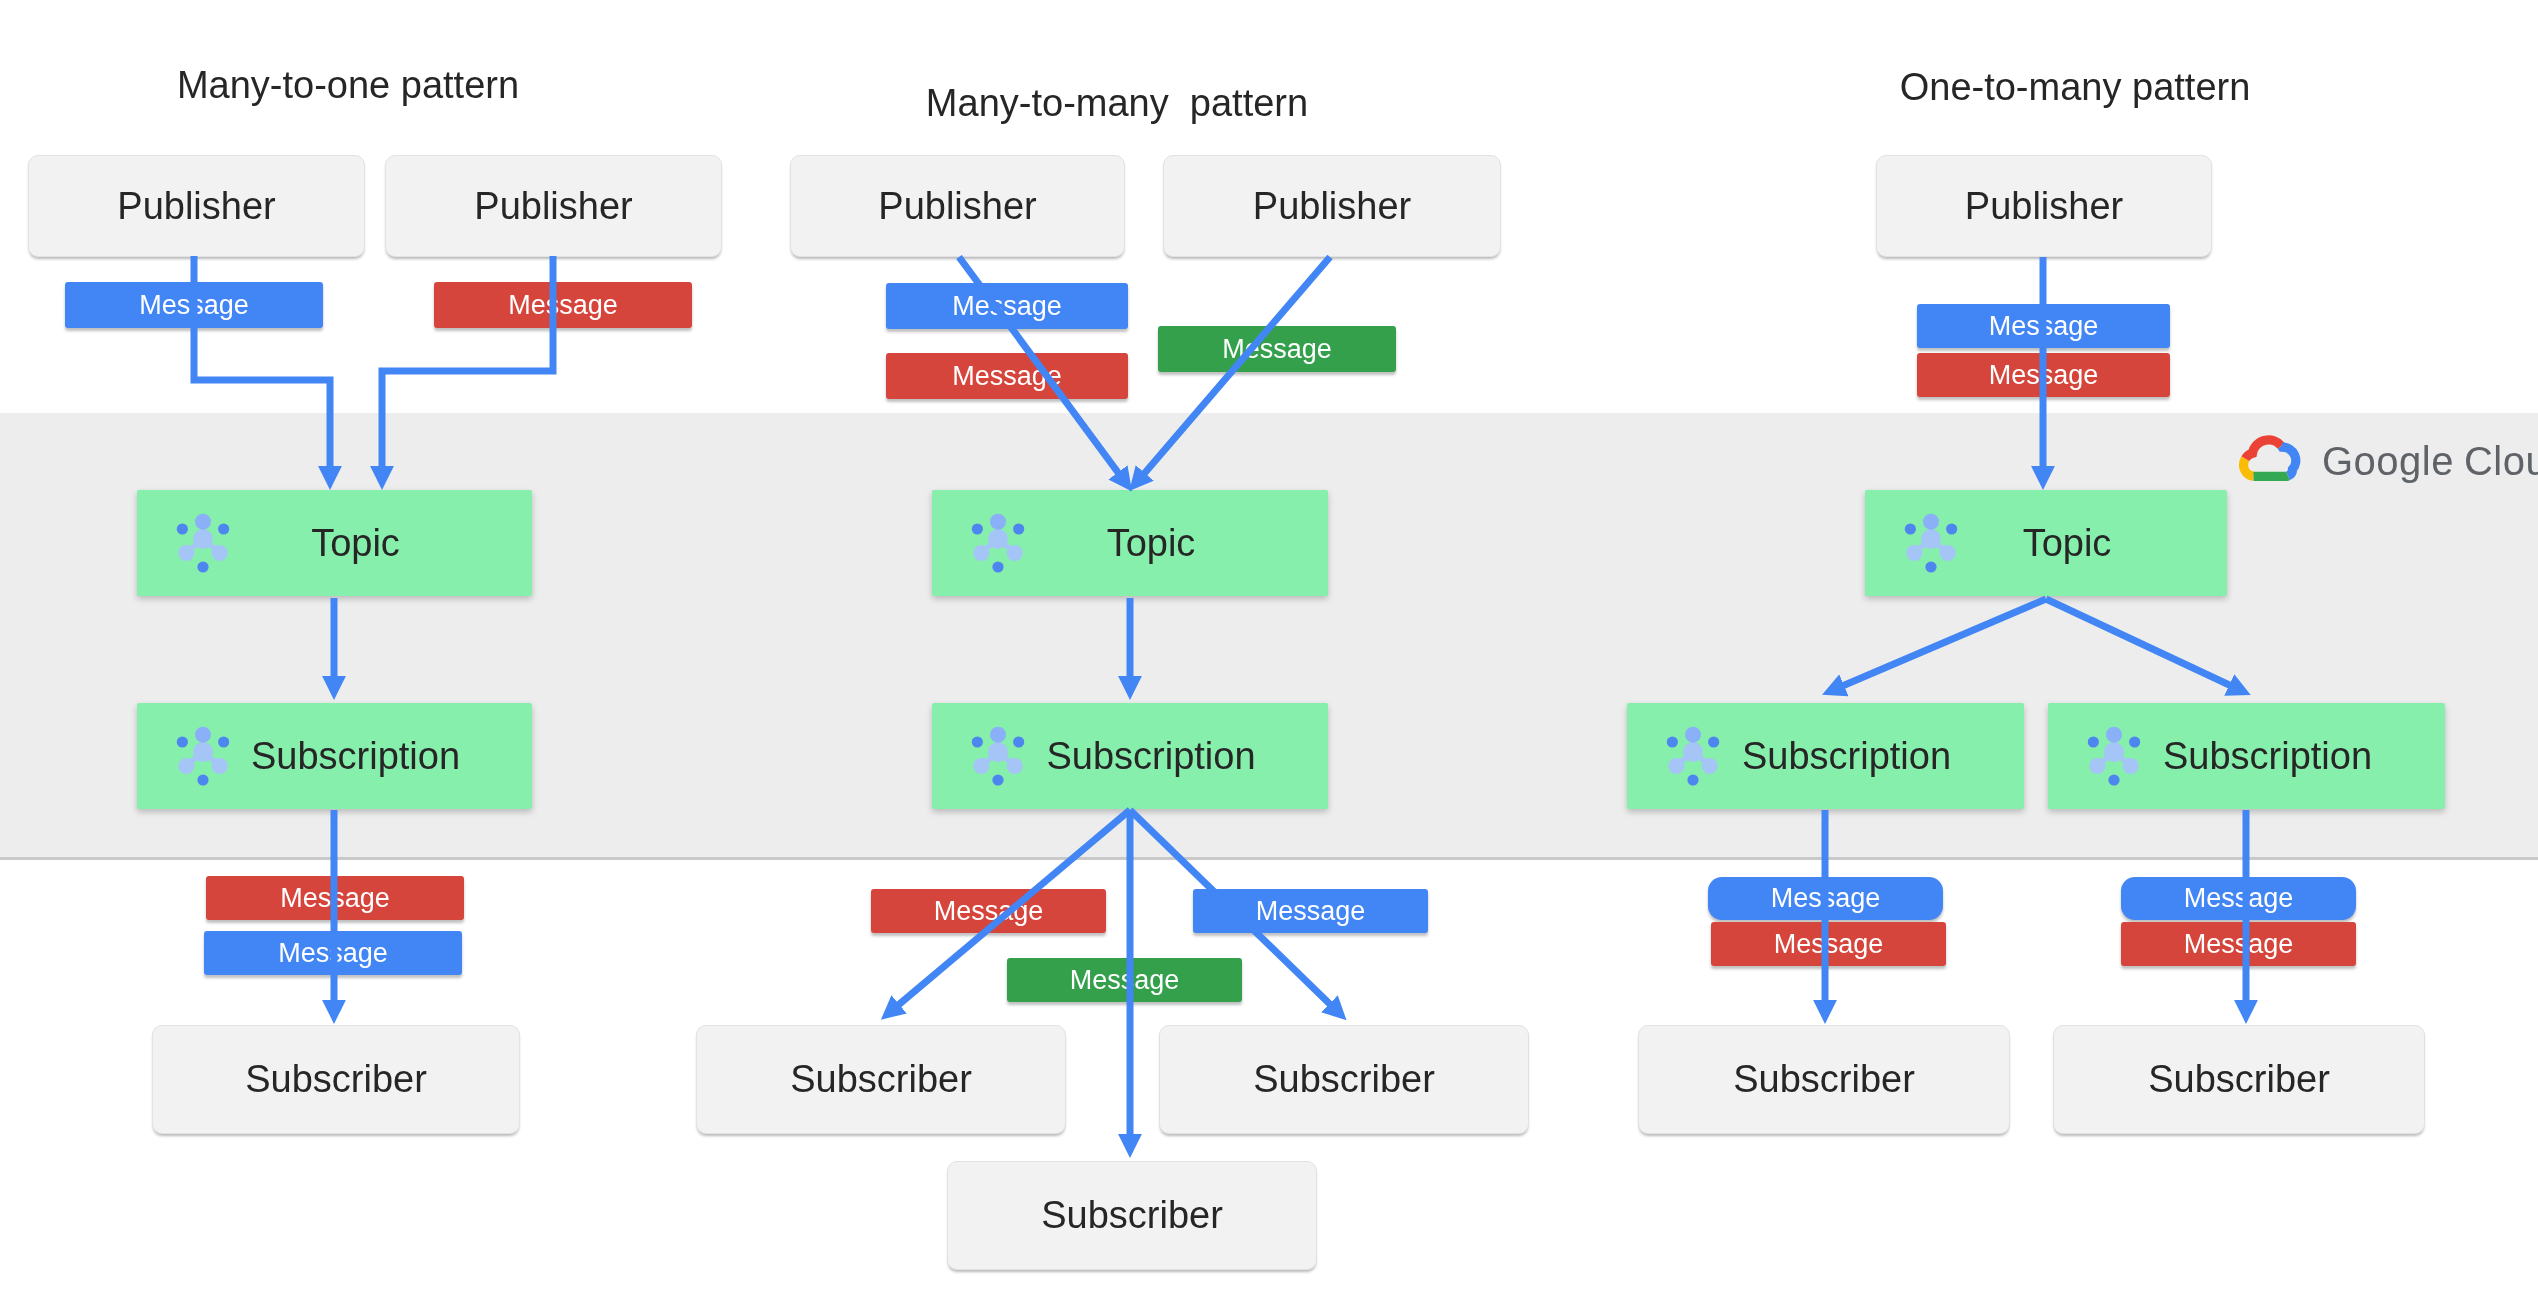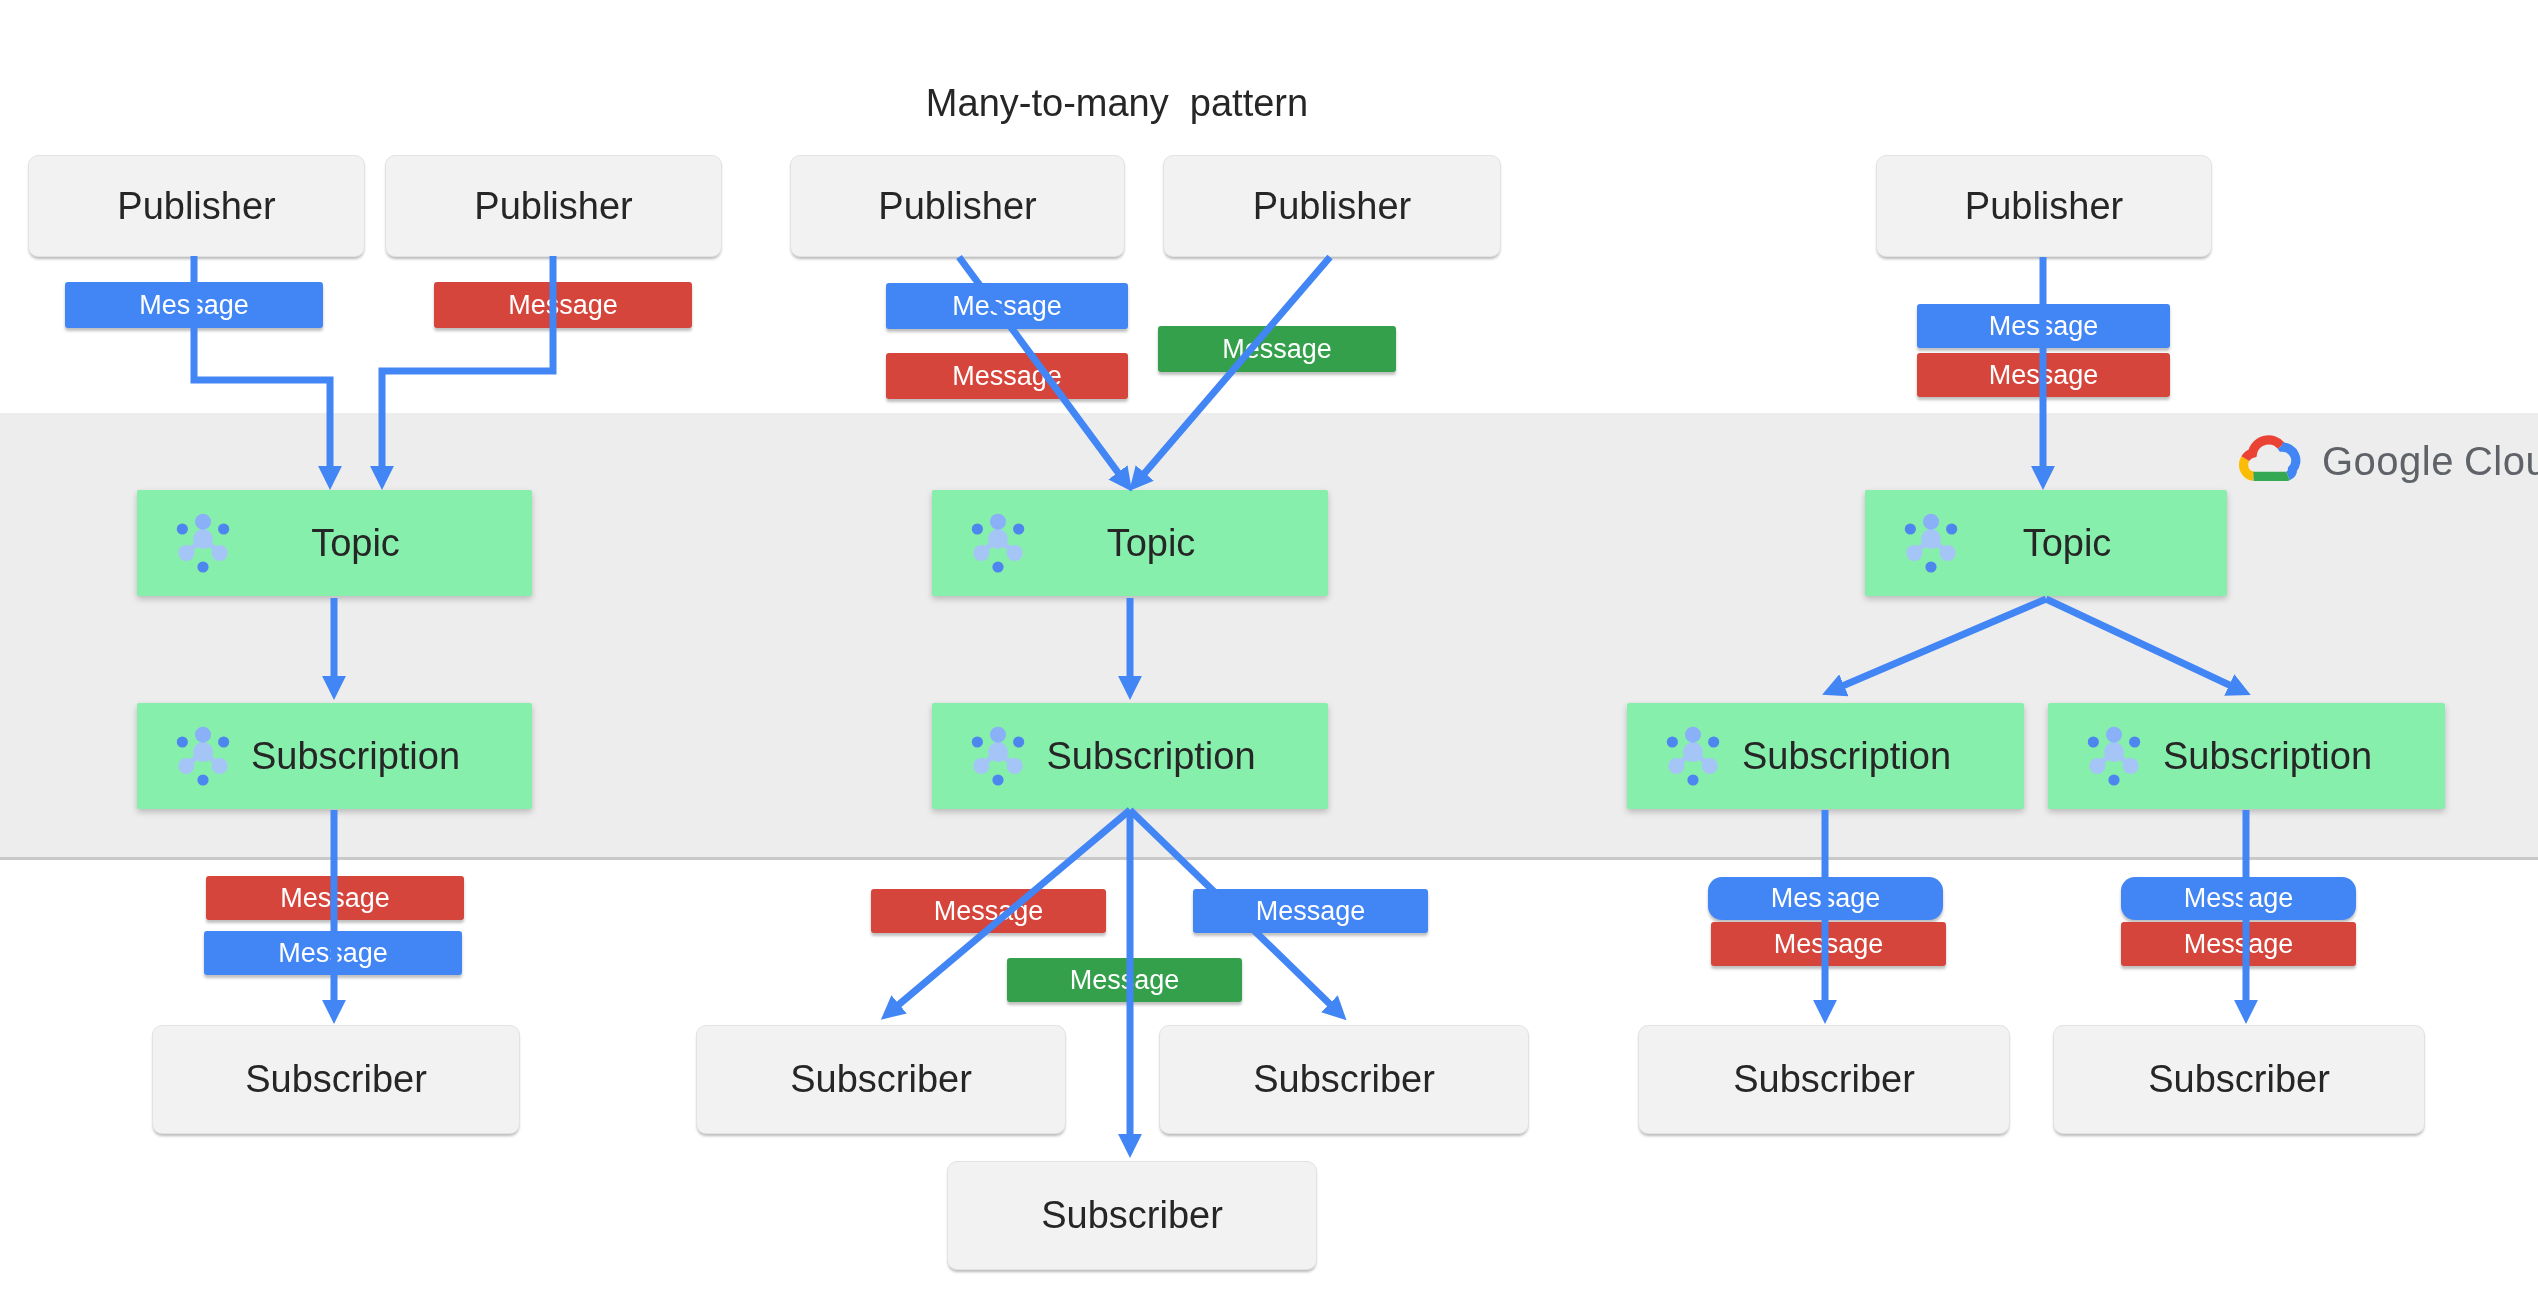--- a/index.html
+++ b/index.html
@@ -51,21 +51,23 @@
       <circle cx="39.5" cy="13.5" r="4.2" fill="var(--icon-dark-blue)"></circle>
       <circle cx="24" cy="42" r="4.2" fill="var(--icon-dark-blue)"></circle>
     </symbol>
   </defs>
 </svg>
 
 <div class="stage">
 
   <div class="band"></div>
 
+  <div class="title" style="left:68px;top:64px;">Many-to-one pattern</div>
   <div class="title" style="left:837px;top:82px;">Many-to-many  pattern</div>
+  <div class="title" style="left:1795px;top:66px;">One-to-many pattern</div>
 
   <div class="node gray" style="left:28px;top:155px;width:335px;height:100px">
     <span>Publisher</span>
   </div>
   <div class="node gray" style="left:385px;top:155px;width:335px;height:100px">
     <span>Publisher</span>
   </div>
   <div class="badge blue" style="left:65px;top:282px;width:258px;height:46px">
     <span>Message</span>
   </div>

